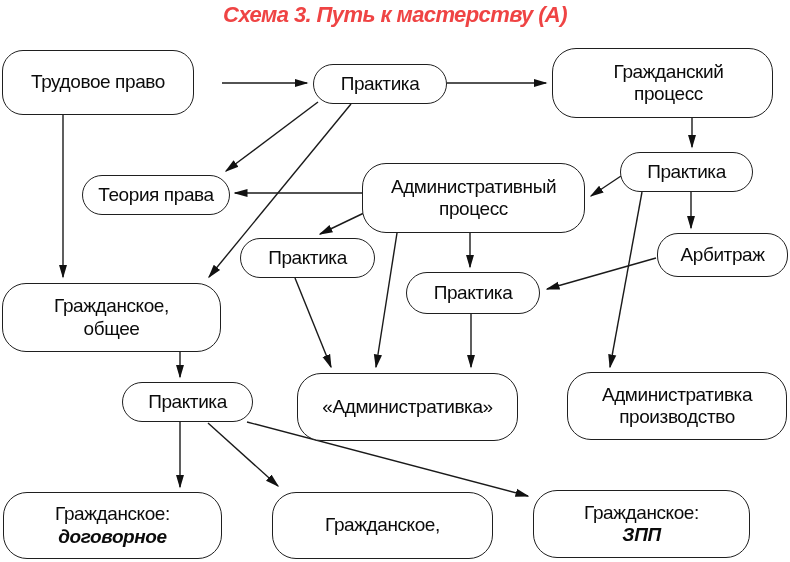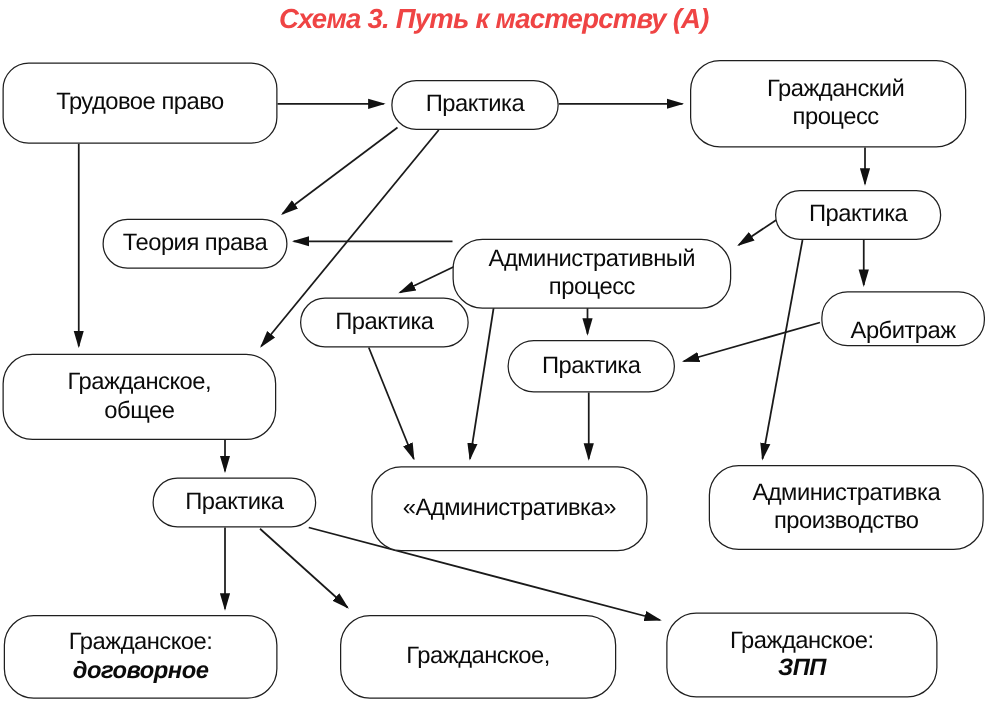--- a/index.html
+++ b/index.html
@@ -77,47 +77,47 @@
       <line x1="656" y1="258" x2="547" y2="289" marker-end="url(#ah)"></line>
       <line x1="642" y1="192" x2="610" y2="367" marker-end="url(#ah)"></line>
       <line x1="180" y1="352" x2="180" y2="377" marker-end="url(#ah)"></line>
       <line x1="180" y1="422" x2="180" y2="487" marker-end="url(#ah)"></line>
       <line x1="208" y1="423" x2="278" y2="486" marker-end="url(#ah)"></line>
       <line x1="247" y1="422" x2="528" y2="496" marker-end="url(#ah)"></line>
       <line x1="295" y1="278" x2="331" y2="367" marker-end="url(#ah)"></line>
       <line x1="471" y1="314" x2="471" y2="367" marker-end="url(#ah)"></line>
     </svg>
 
-  <div class="node" style="left:2px;top:50px;width:220px;height:65px;">
+  <div class="node" style="left:2px;top:50px;width:192px;height:65px;">
     <span>Трудовое право</span>
   </div>
 
   <div class="node" style="left:313px;top:64px;width:134px;height:40px;">
     <span>Практика</span>
   </div>
 
   <div class="node big" style="left:552px;top:48px;width:221px;height:70px;padding-left:12px;">
     <span>Гражданский</span>
     <span>процесс</span>
   </div>
 
   <div class="node" style="left:82px;top:175px;width:148px;height:40px;">
     <span>Теория права</span>
   </div>
 
-  <div class="node big" style="left:362px;top:163px;width:223px;height:56px;margin-top:28px;">
+  <div class="node big" style="left:362px;top:163px;width:223px;height:70px;">
     <span>Административный</span>
     <span>процесс</span>
   </div>
 
   <div class="node" style="left:620px;top:152px;width:133px;height:40px;">
     <span>Практика</span>
   </div>
 
-  <div class="node" style="left:657px;top:233px;width:131px;height:44px;justify-content:flex-end;">
+  <div class="node" style="left:657px;top:233px;width:131px;height:44px;">
     <span>Арбитраж</span>
   </div>
 
   <div class="node" style="left:240px;top:238px;width:135px;height:40px;">
     <span>Практика</span>
   </div>
 
   <div class="node" style="left:406px;top:272px;width:134px;height:42px;">
     <span>Практика</span>
   </div>

